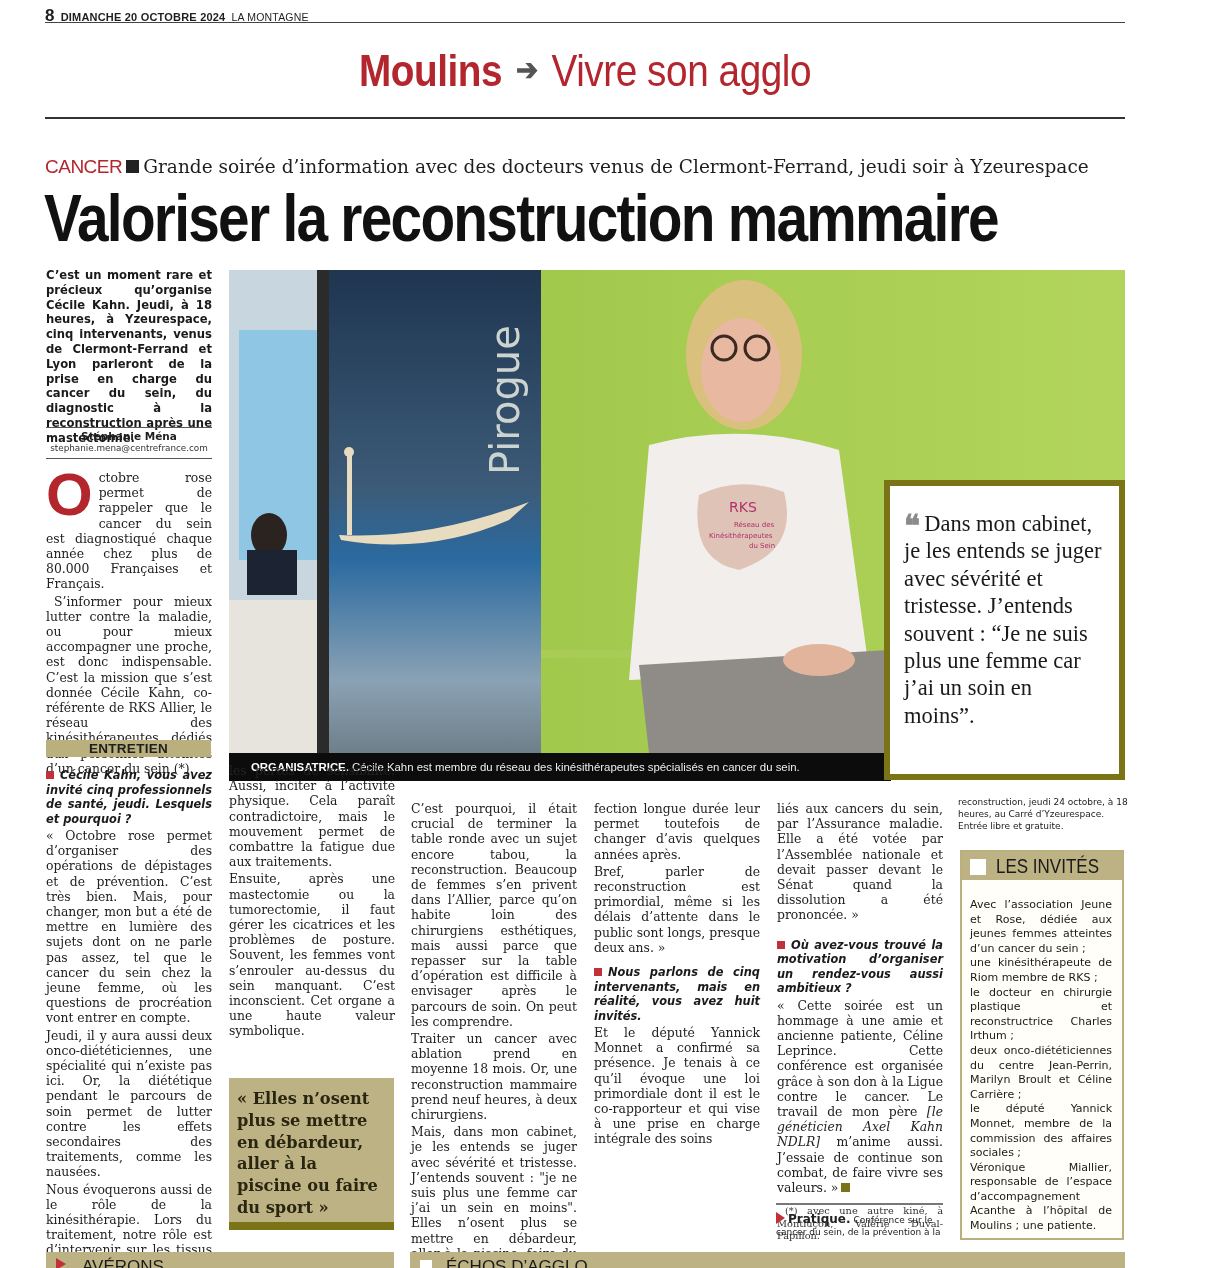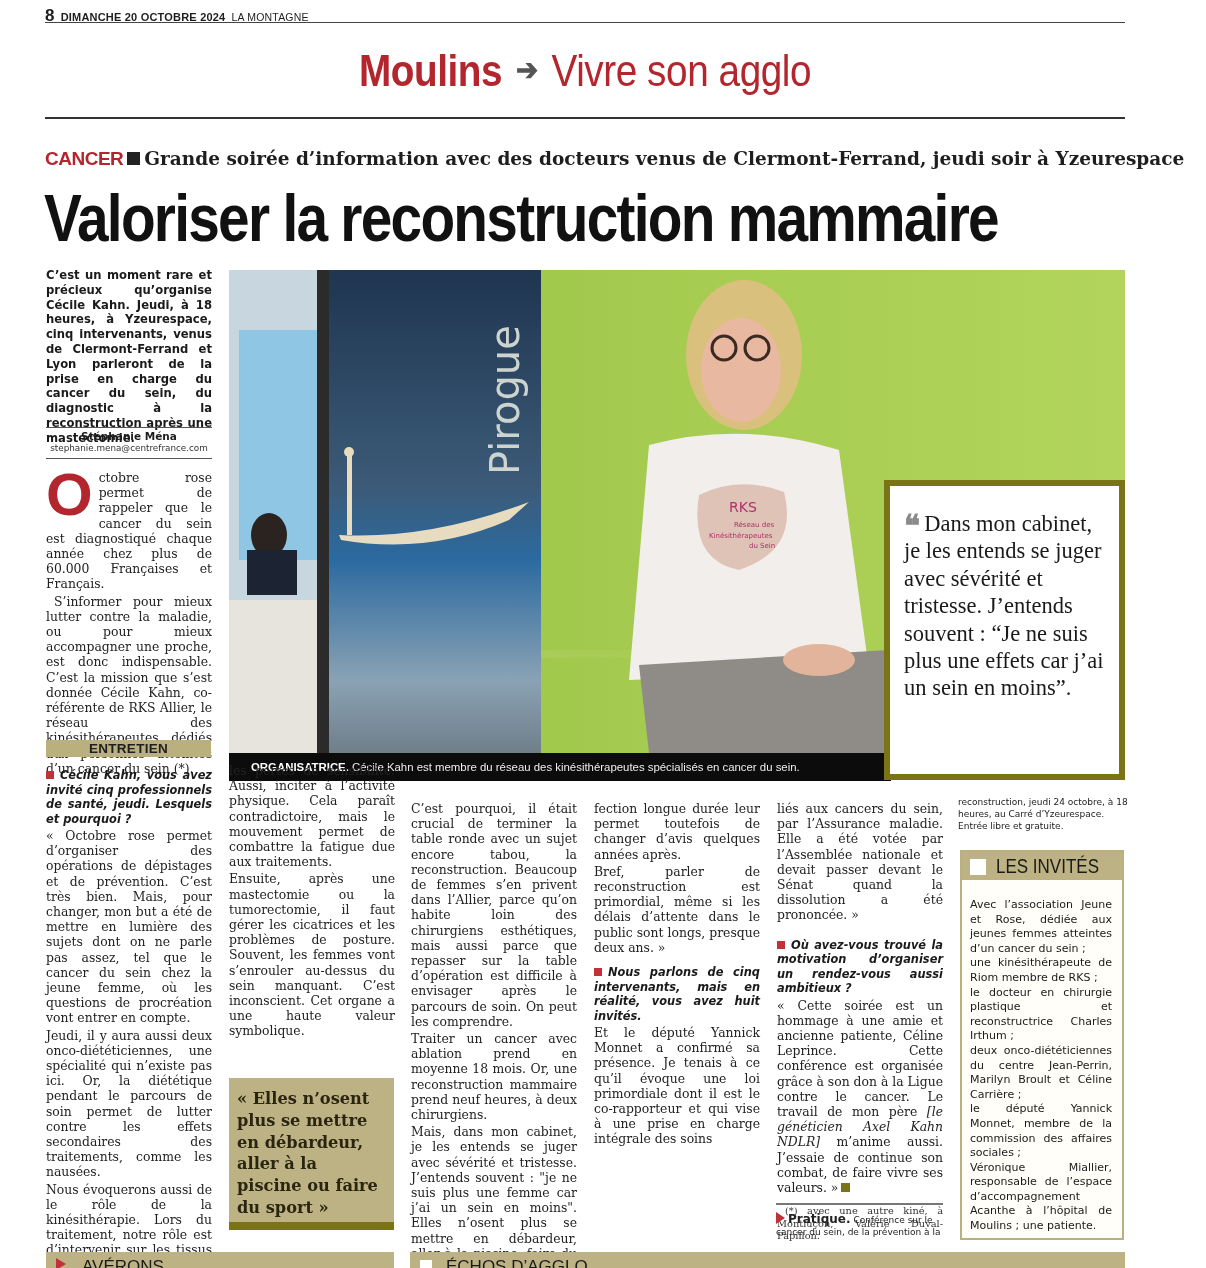--- a/index.html
+++ b/index.html
@@ -12,21 +12,21 @@
   .folio { left: 45px; top: 6px; font-family: "Liberation Sans", sans-serif; font-weight: bold; font-size: 11px; letter-spacing: 0.2px; display: flex; align-items: baseline; gap: 6px; }
   .folio .pg { font-size: 17px; font-weight: 900; }
   .folio .np { font-weight: normal; font-size: 10.5px; }
   .rule-top { left: 45px; top: 22px; width: 1080px; height: 1px; background: #444; }
   .rubrique { left: 0; top: 46px; width: 1170px; text-align: center; font-family: "Liberation Sans", sans-serif; font-size: 44px; color: #b3262d; letter-spacing: -0.5px; transform: scaleX(0.88); transform-origin: center; }
   .rubrique .main { font-weight: bold; }
   .rubrique .arrow { display: inline-block; color: #555; font-weight: bold; font-size: 30px; vertical-align: 6px; margin: 0 4px; }
   .rubrique .sub { font-weight: normal; }
   .rule-2 { left: 45px; top: 117px; width: 1080px; height: 2px; background: #333; }
 
-  .surtitre { left: 45px; top: 148px; font-size: 18.5px; font-weight: bold; white-space: nowrap; }
+  .surtitre { left: 45px; top: 156px; font-size: 18.5px; font-weight: normal; white-space: nowrap; }
   .surtitre .kw { font-family: "Liberation Sans", sans-serif; color: #b3262d; letter-spacing: -0.5px; font-size: 19px; }
   .surtitre .sq { display: inline-block; width: 13px; height: 13px; background: #222; margin: 0 4px 0 4px; }
   .headline { left: 44px; top: 180px; font-family: "Liberation Sans", sans-serif; font-weight: bold; font-size: 66px; letter-spacing: -2px; white-space: nowrap; transform: scaleX(0.86); transform-origin: left; color: #111; }
 
   
   .chapo { left: 46px; top: 268px; width: 166px; font-family: "DejaVu Sans", sans-serif; font-weight: bold; font-size: 11.6px; line-height: 14.8px; text-align: justify; color: #1a1a1a; }
   .byline-rule { left: 46px; width: 166px; height: 1px; background: #555; }
   .byline { left: 46px; top: 430px; width: 166px; text-align: center; font-family: "DejaVu Sans", sans-serif; }
   .byline .name { font-size: 10.5px; font-weight: bold; }
   .byline .mail { font-size: 8.8px; color: #333; margin-top: 1px; }
@@ -98,21 +98,21 @@
 
 <p class="abs chapo">C’est un moment rare et précieux qu’organise Cécile Kahn. Jeudi, à 18 heures, à Yzeurespace, cinq intervenants, venus de Clermont-Ferrand et Lyon parleront de la prise en charge du cancer du sein, du diagnostic à la reconstruction après une mastectomie.</p>
 <div class="abs byline-rule" style="top:427px"></div>
 <div class="abs byline">
   <div class="name">Stéphanie Ména</div>
   <div class="mail">stephanie.mena@centrefrance.com</div>
 </div>
 <div class="abs byline-rule" style="top:458px"></div>
 
 <div class="abs col" style="left:46px; top:470px; width:166px;">
-  <p><span class="drop">O</span><span>ctobre rose permet de rappeler que le cancer du sein est diagnostiqué chaque année chez plus de 60.000 Françaises et Français.</span></p>
+  <p><span class="drop">O</span><span>ctobre rose permet de rappeler que le cancer du sein est diagnostiqué chaque année chez plus de 80.000 Françaises et Français.</span></p>
   <p class="ind">S’informer pour mieux lutter contre la maladie, ou pour mieux accompagner une proche, est donc indispensable. C’est la mission que s’est donnée Cécile Kahn, co-référente de RKS Allier, le réseau des kinésithérapeutes dédiés aux personnes atteintes d’un cancer du sein (*).</p>
 </div>
 
 <div class="abs entretien">ENTRETIEN</div>
 
 <div class="abs col" style="left:46px; top:768px; width:166px;">
   <p class="q"><span class="qsq"></span><span>Cécile Kahn, vous avez invité cinq professionnels de santé, jeudi. Lesquels et pourquoi ?</span></p>
   <p>« Octobre rose permet d’organiser des opérations de dépistages et de prévention. C’est très bien. Mais, pour changer, mon but a été de mettre en lumière des sujets dont on ne parle pas assez, tel que le cancer du sein chez la jeune femme, où les questions de procréation vont entrer en compte.</p>
   <p>Jeudi, il y aura aussi deux onco-diététiciennes, une spécialité qui n’existe pas ici. Or, la diététique pendant le parcours de soin permet de lutter contre les effets secondaires des traitements, comme les nausées.</p>
   <p>Nous évoquerons aussi de le rôle de la kinésithérapie. Lors du traitement, notre rôle est d’intervenir sur les tissus pour les assouplir, diminuer les douleurs et</p>
@@ -161,21 +161,21 @@
     <path d="M410 395 L660 380 L680 483 L420 483 Z" fill="#8f8c88"></path>
     <ellipse cx="590" cy="390" rx="36" ry="16" fill="#e2b49c"></ellipse>
   </svg>
 </div>
 <div class="abs caption">
   <b>ORGANISATRICE.</b>
   <span>Cécile Kahn est membre du réseau des kinésithérapeutes spécialisés en cancer du sein.</span>
 </div>
 
 <div class="abs pullquote">
-  <span class="qmark">❝</span><span>Dans mon cabinet, je les entends se juger avec sévérité et tristesse. J’entends souvent : “Je ne suis plus une effets car j’ai un sein en moins”.</span>
+  <span class="qmark">❝</span><span>Dans mon cabinet, je les entends se juger avec sévérité et tristesse. J’entends souvent : “Je ne suis plus une femme car j’ai un soin en moins”.</span>
 </div>
 
 <div class="abs col" style="left:229px; top:763px; width:166px;">
   <p>les pertes de sensibilité. Aussi, inciter à l’activité physique. Cela paraît contradictoire, mais le mouvement permet de combattre la fatigue due aux traitements.</p>
   <p>Ensuite, après une mastectomie ou la tumorectomie, il faut gérer les cicatrices et les problèmes de posture. Souvent, les femmes vont s’enrouler au-dessus du sein manquant. C’est inconscient. Cet organe a une haute valeur symbolique.</p>
 </div>
 <div class="abs pullquote2">« Elles n’osent plus se mettre en débardeur, aller à la piscine ou faire du sport »</div>
 
 <div class="abs col" style="left:411px; top:801px; width:166px;">
   <p>C’est pourquoi, il était crucial de terminer la table ronde avec un sujet encore tabou, la reconstruction. Beaucoup de femmes s’en privent dans l’Allier, parce qu’on habite loin des chirurgiens esthétiques, mais aussi parce que repasser sur la table d’opération est difficile à envisager après le parcours de soin. On peut les comprendre.</p>

